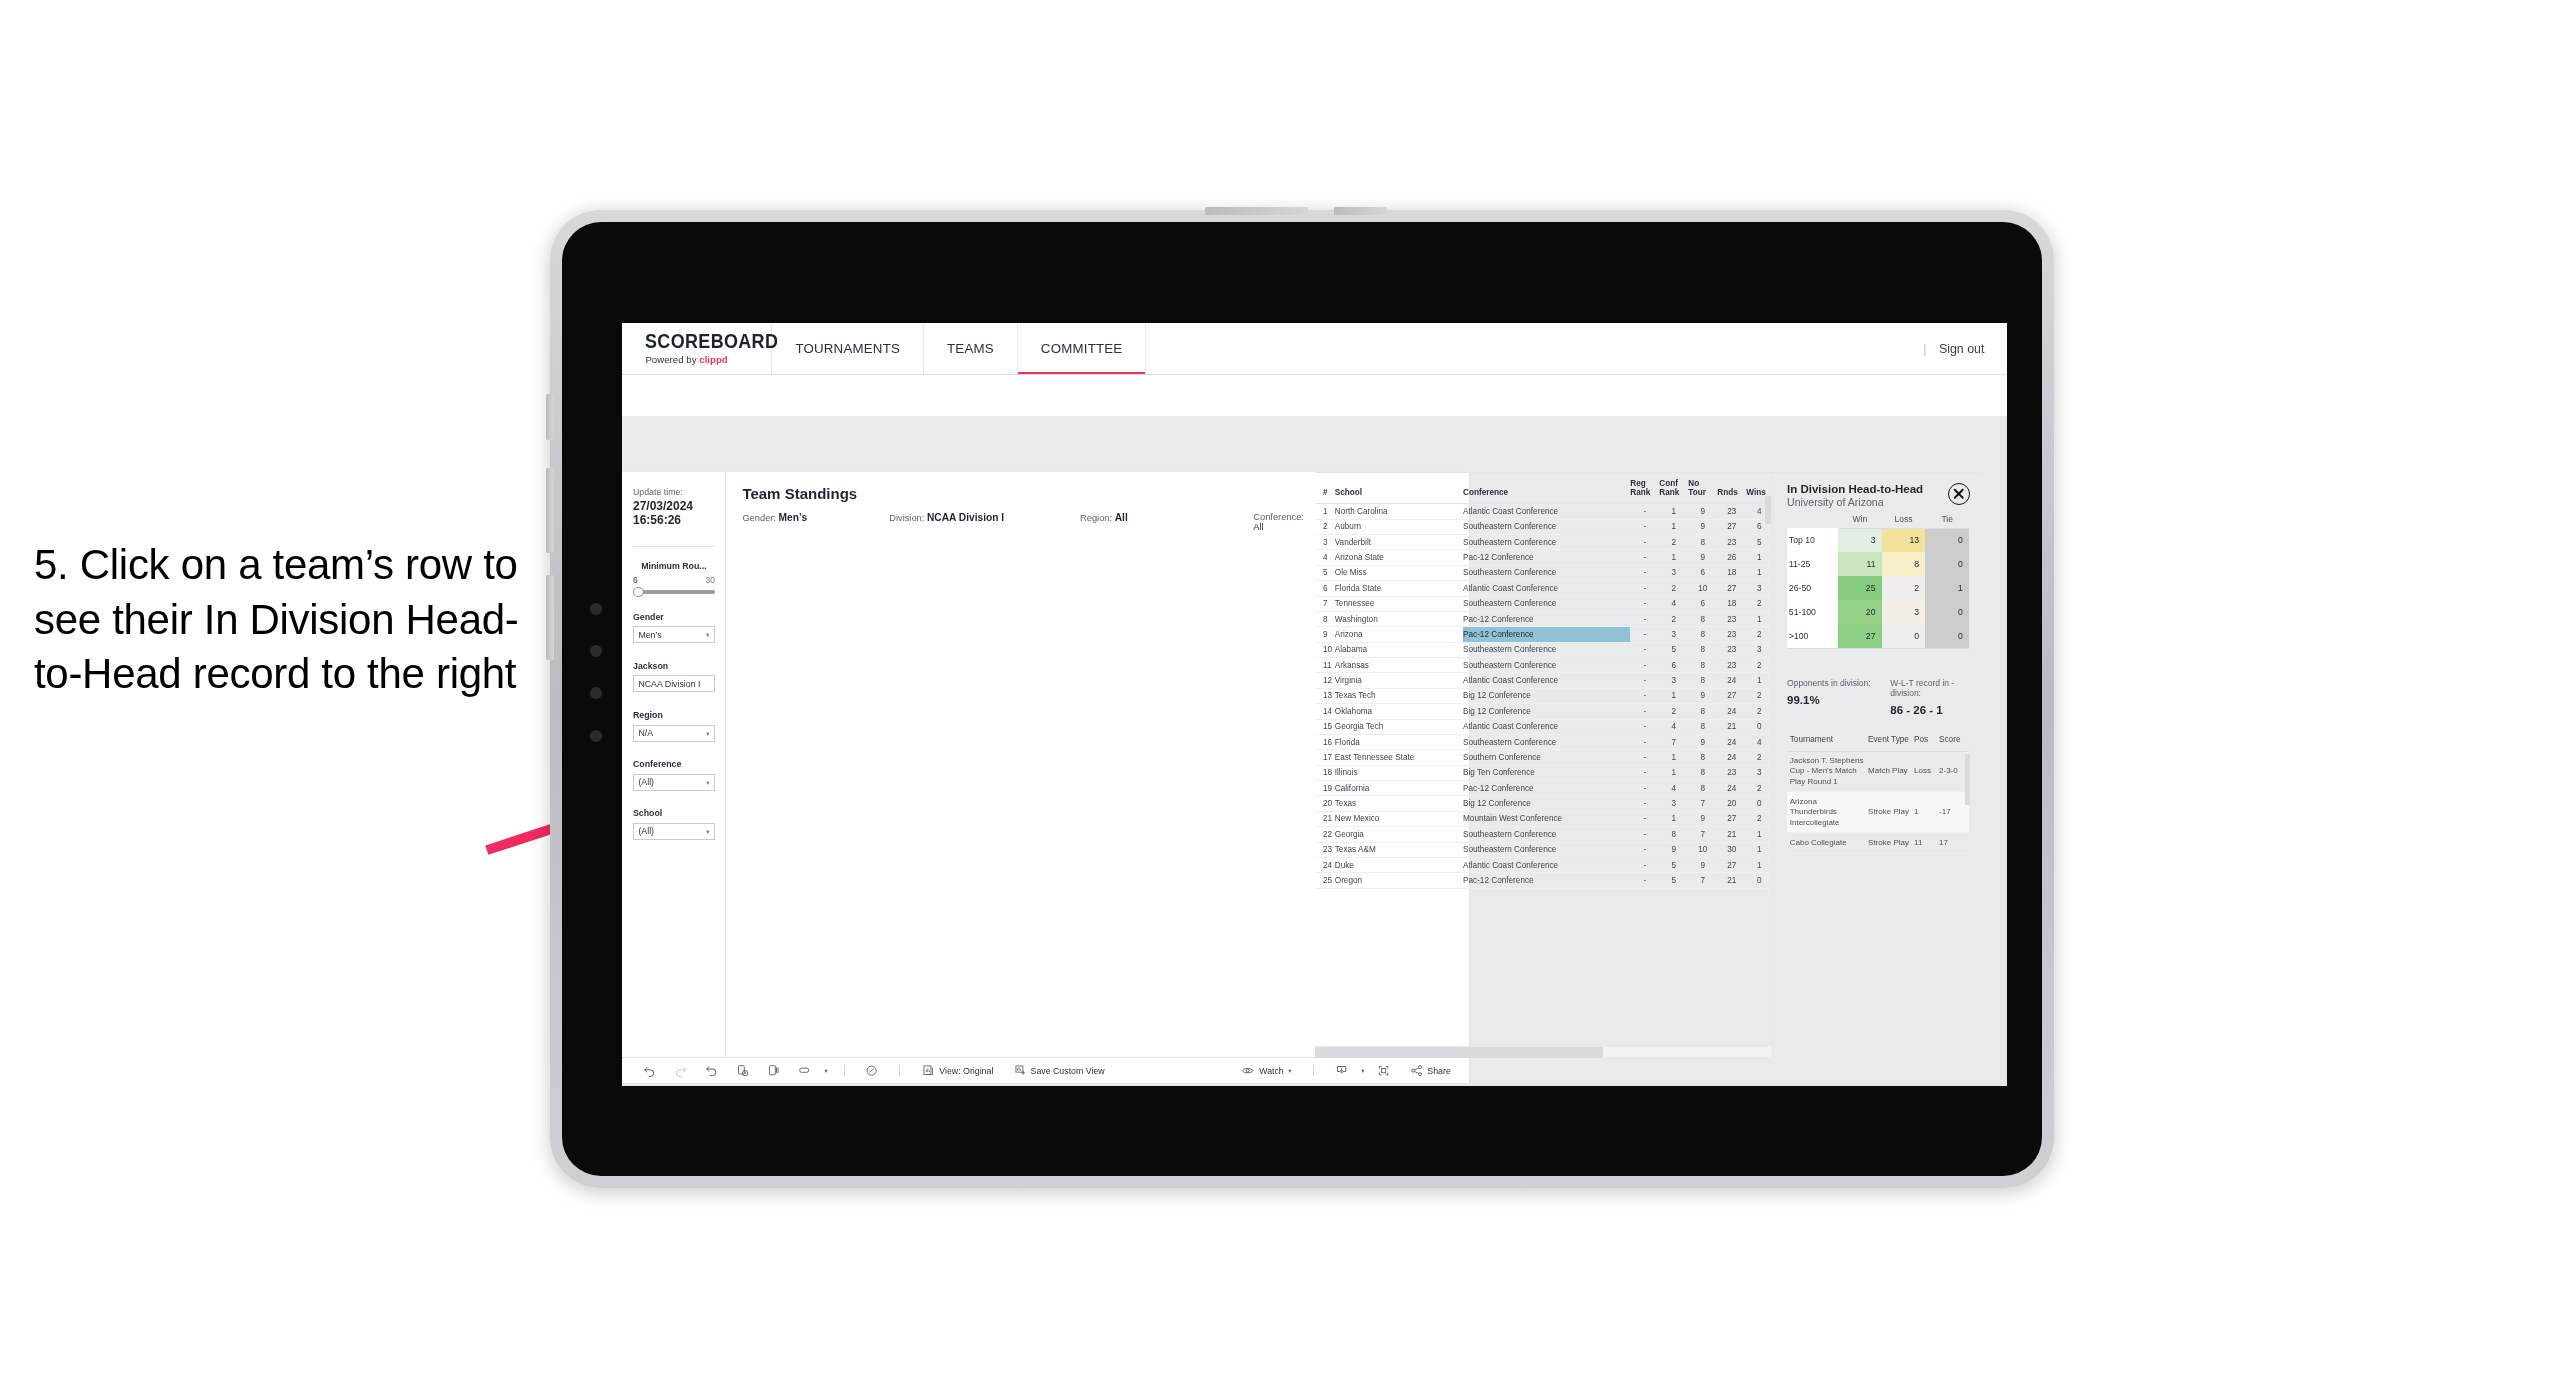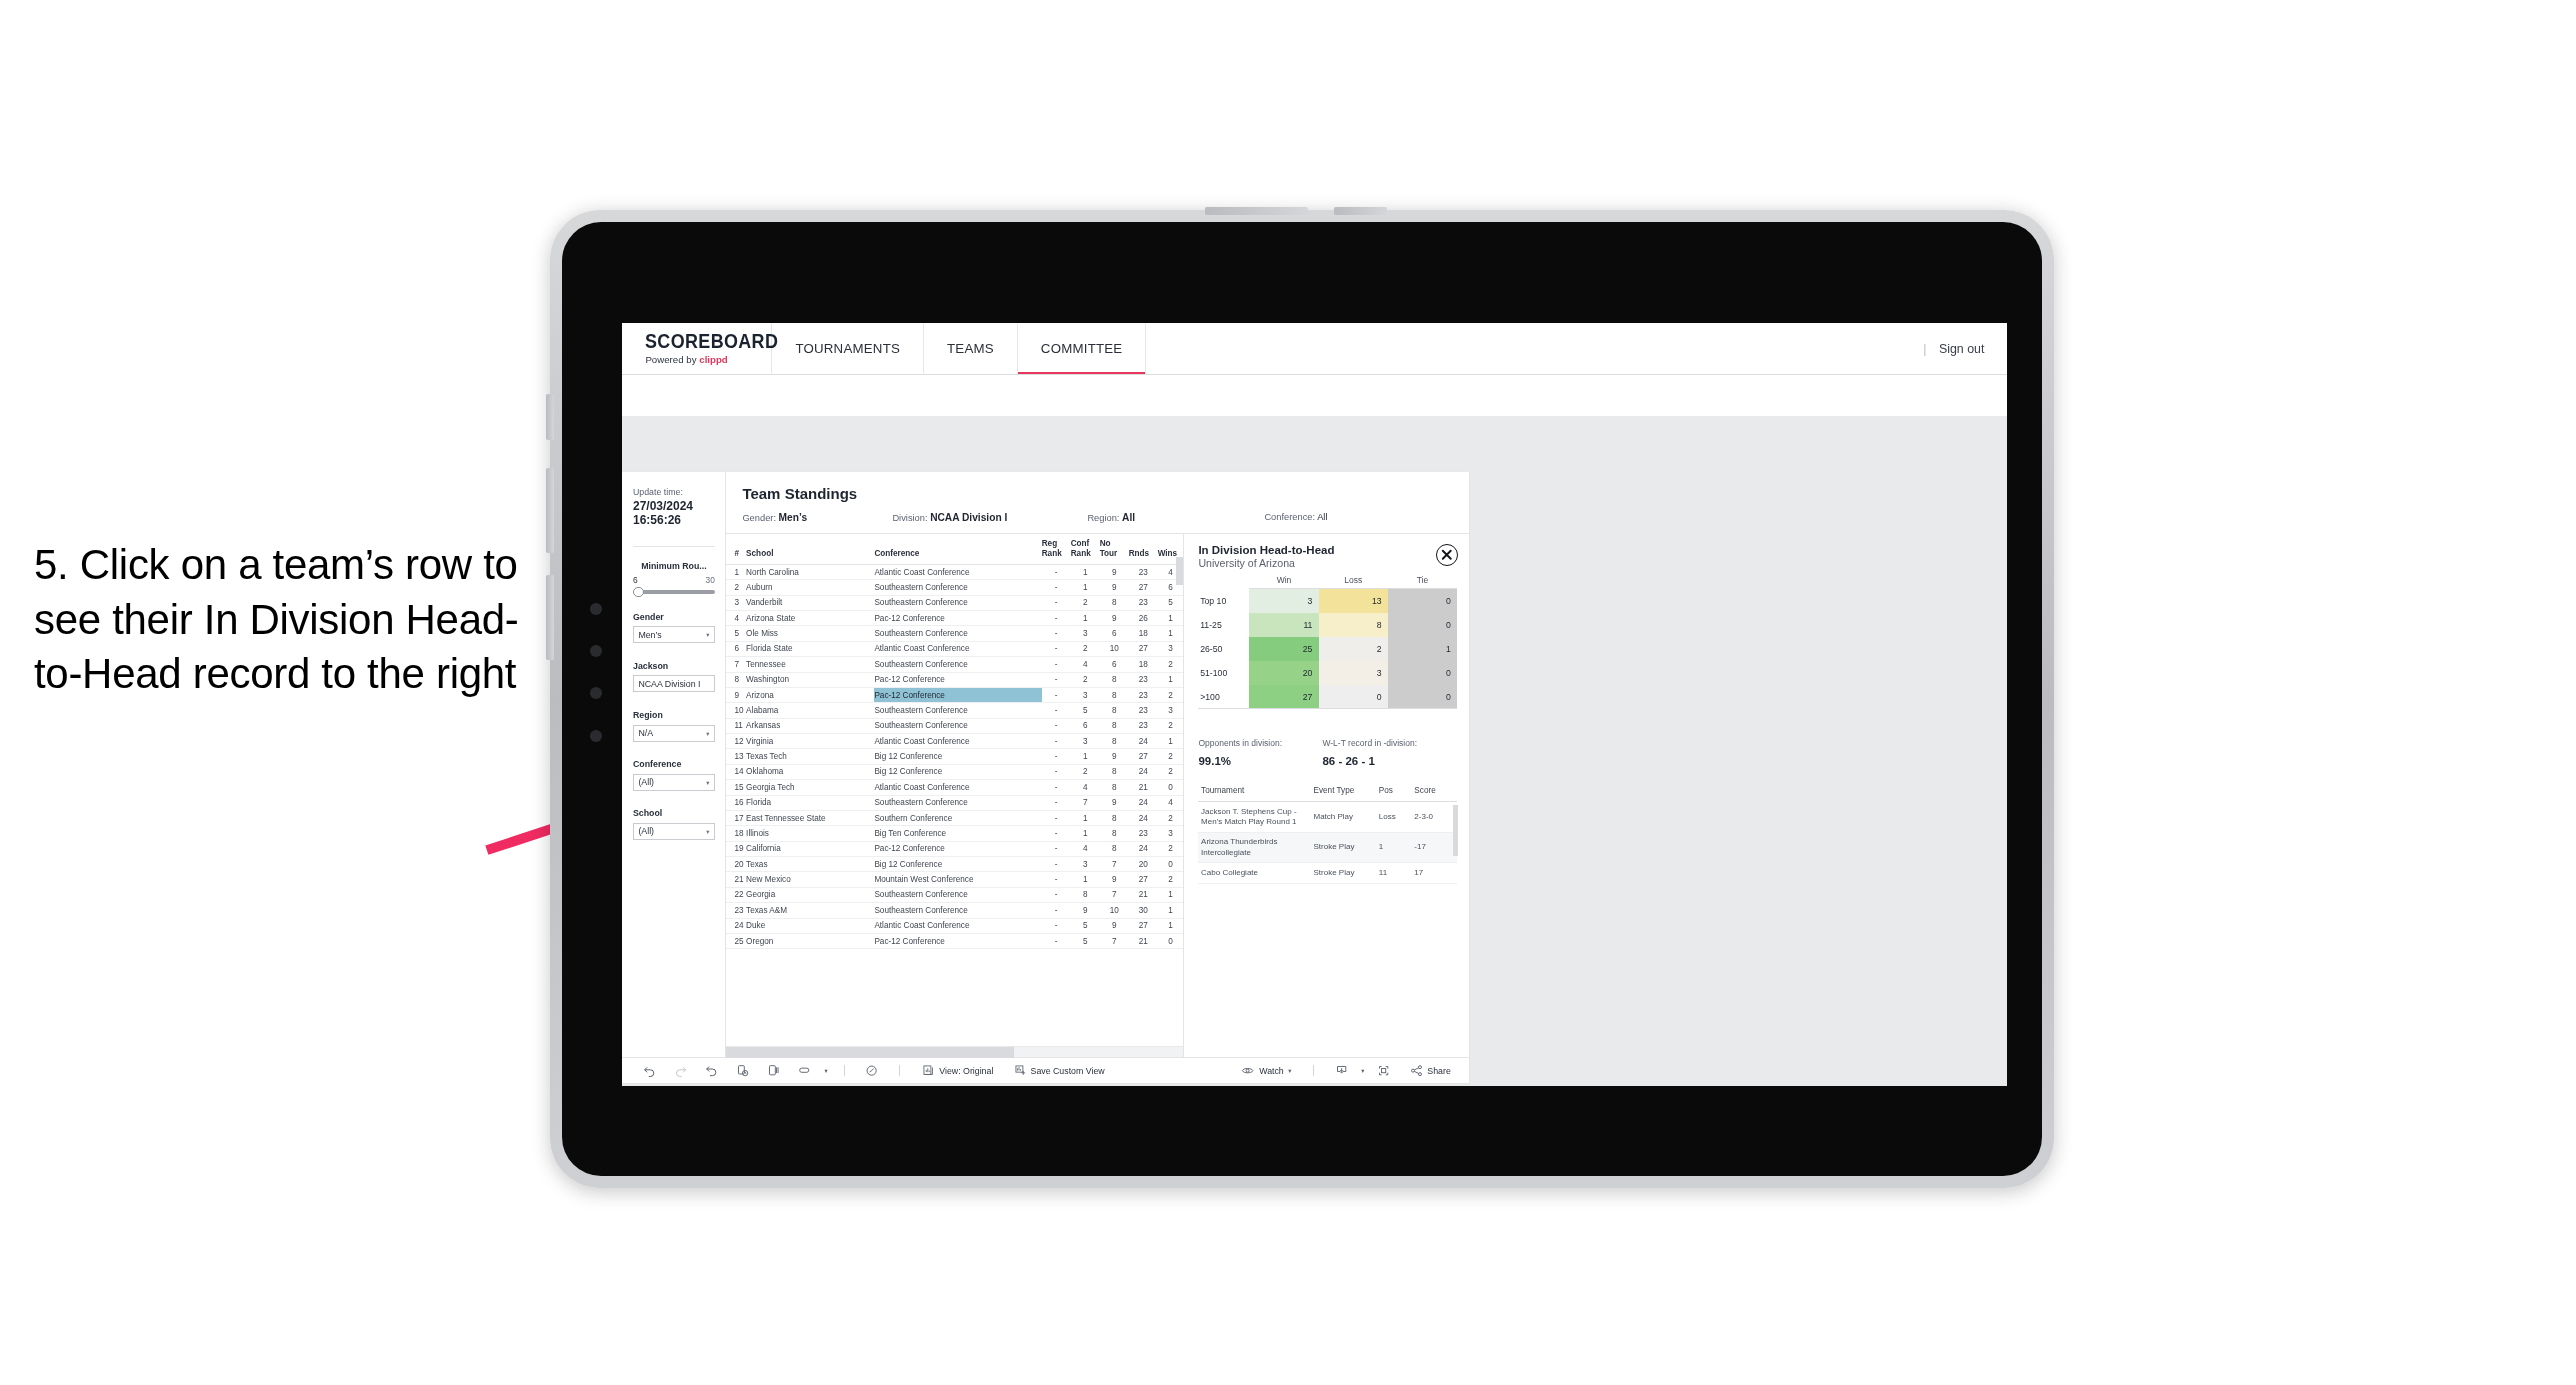--- a/index.html
+++ b/index.html
@@ -185,21 +185,21 @@
   .select {
     height: 17px; border: 0.9px solid #c9cbd0; background: #fff;
     display: flex; align-items: center; justify-content: space-between;
     padding: 0 4.4px; font-size: 8.8px; color: #2a303b;
     cursor: pointer;
   }
   .select .caret { font-size: 6.2px; color: #6a707c; }
   .select .val { overflow: hidden; white-space: nowrap; }
 
   
-  #main { flex: 1; display: flex; flex-direction: column; min-width: 0; }
+  #main { flex: 1; display: flex; flex-direction: row; min-width: 0; }
   #standings-head { padding: 12.4px 0 0 16px; }
   #standings-title { font-size: 15px; font-weight: 600; color: #1f2530; }
   #standings-meta {
     display: flex; margin-top: 10.6px; padding-bottom: 9.7px;
     font-size: 9.3px; color: #5b6170;
   }
   .meta-cell b { color: #1f2530; font-weight: 700; font-size: 10.2px; }
   .meta-cell.m1 { width: 150px; }
   .meta-cell.m2 { width: 195px; }
   .meta-cell.m3 { width: 177px; }

